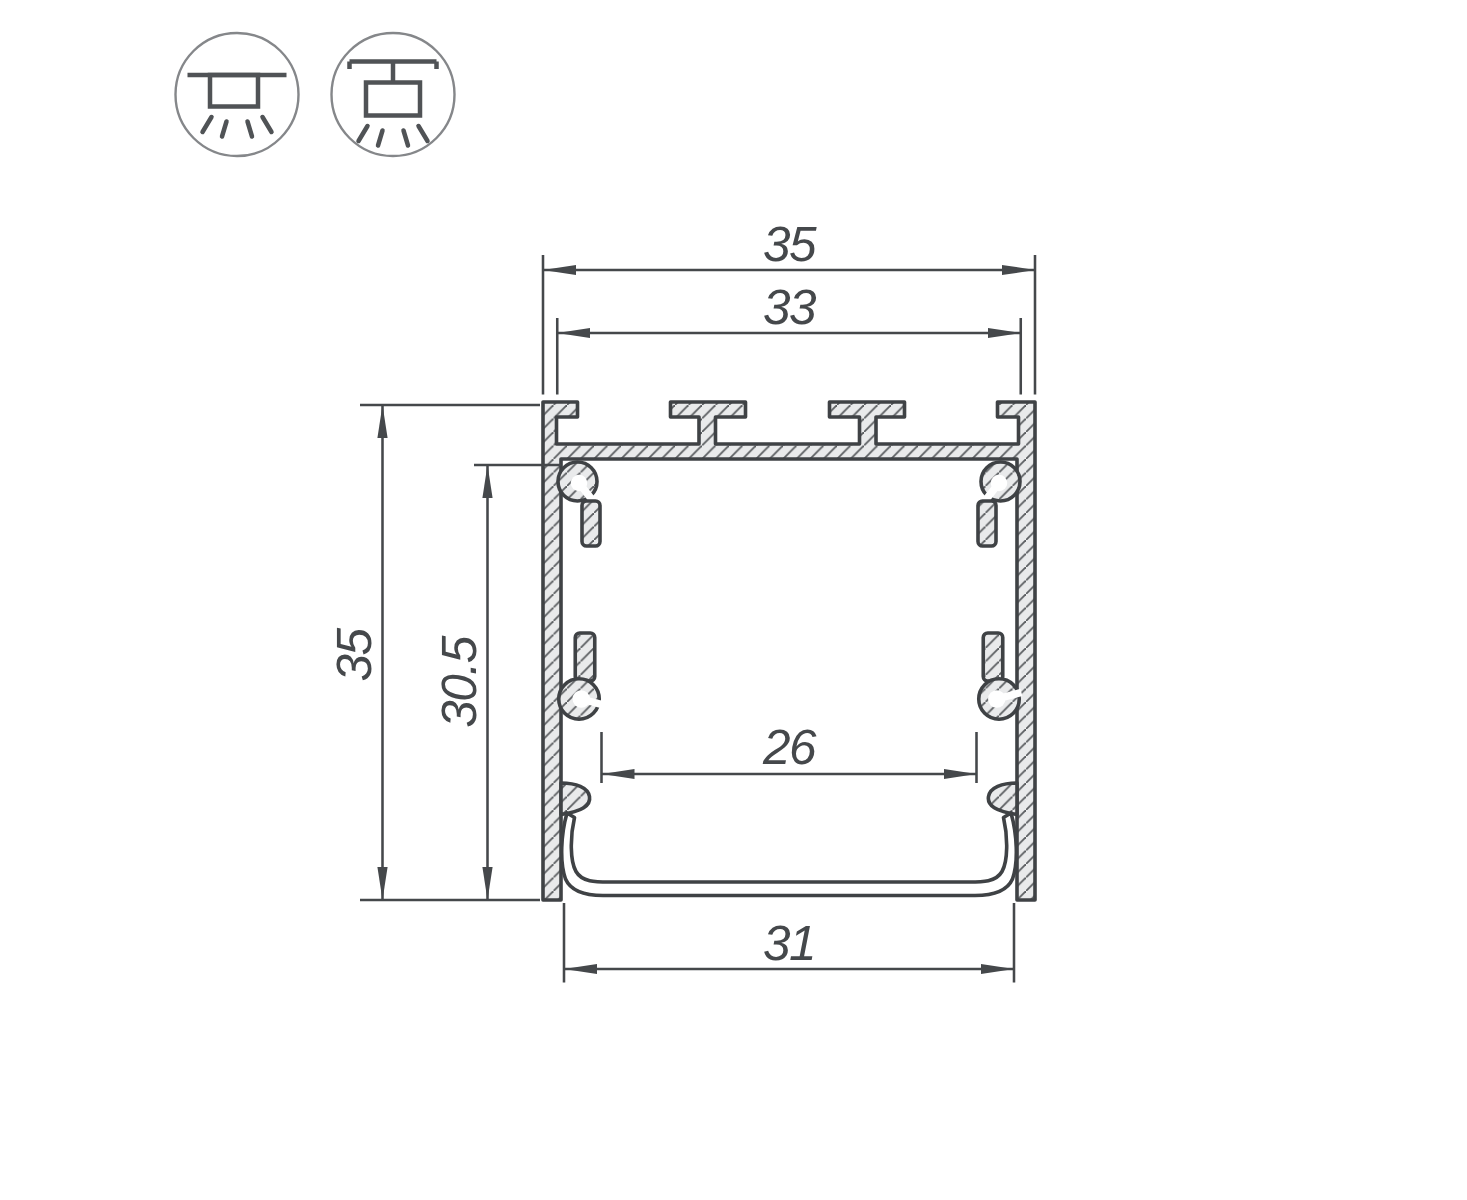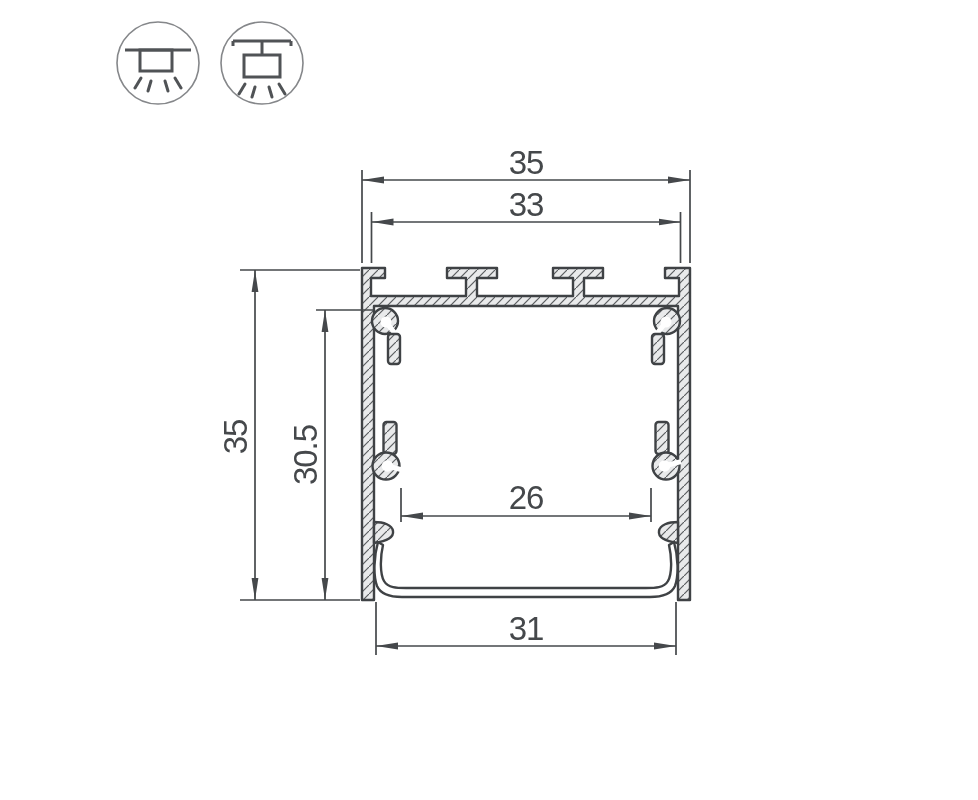--- a/index.html
+++ b/index.html
@@ -6,20 +6,21 @@
     margin: 0;
     padding: 0;
     background: #ffffff;
   }
   #canvas {
     position: relative;
     width: 978px;
     height: 800px;
     background: #eab308;
     overflow: hidden;
+    font-style: italic;
   }
   svg { display: block; }
   .dim-label {
     font-family: "Liberation Sans", sans-serif;
     font-size: 33px;
     letter-spacing: -1px;
     fill: #45484b;
   }
   .outline { stroke: #3f4245; stroke-width: 2.4; stroke-linejoin: round; }
   .thin    { stroke: #45484b; stroke-width: 1.7; }

